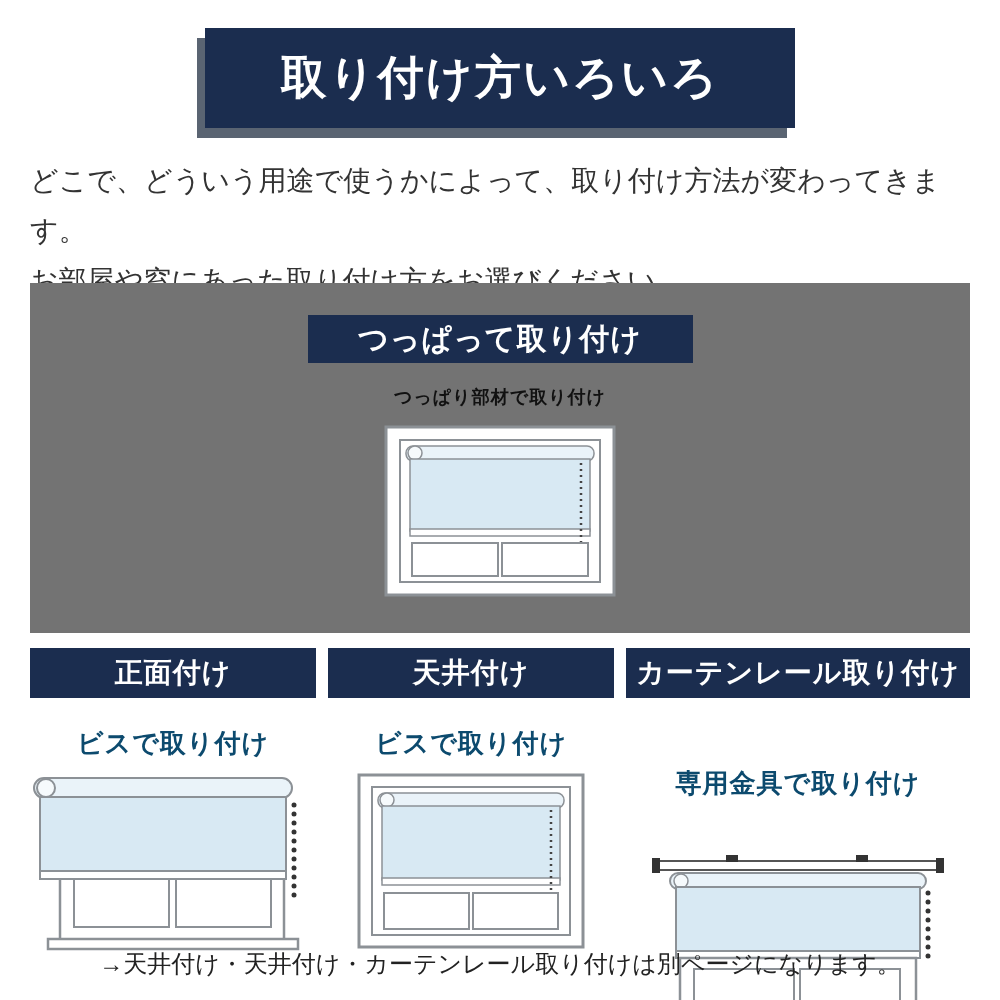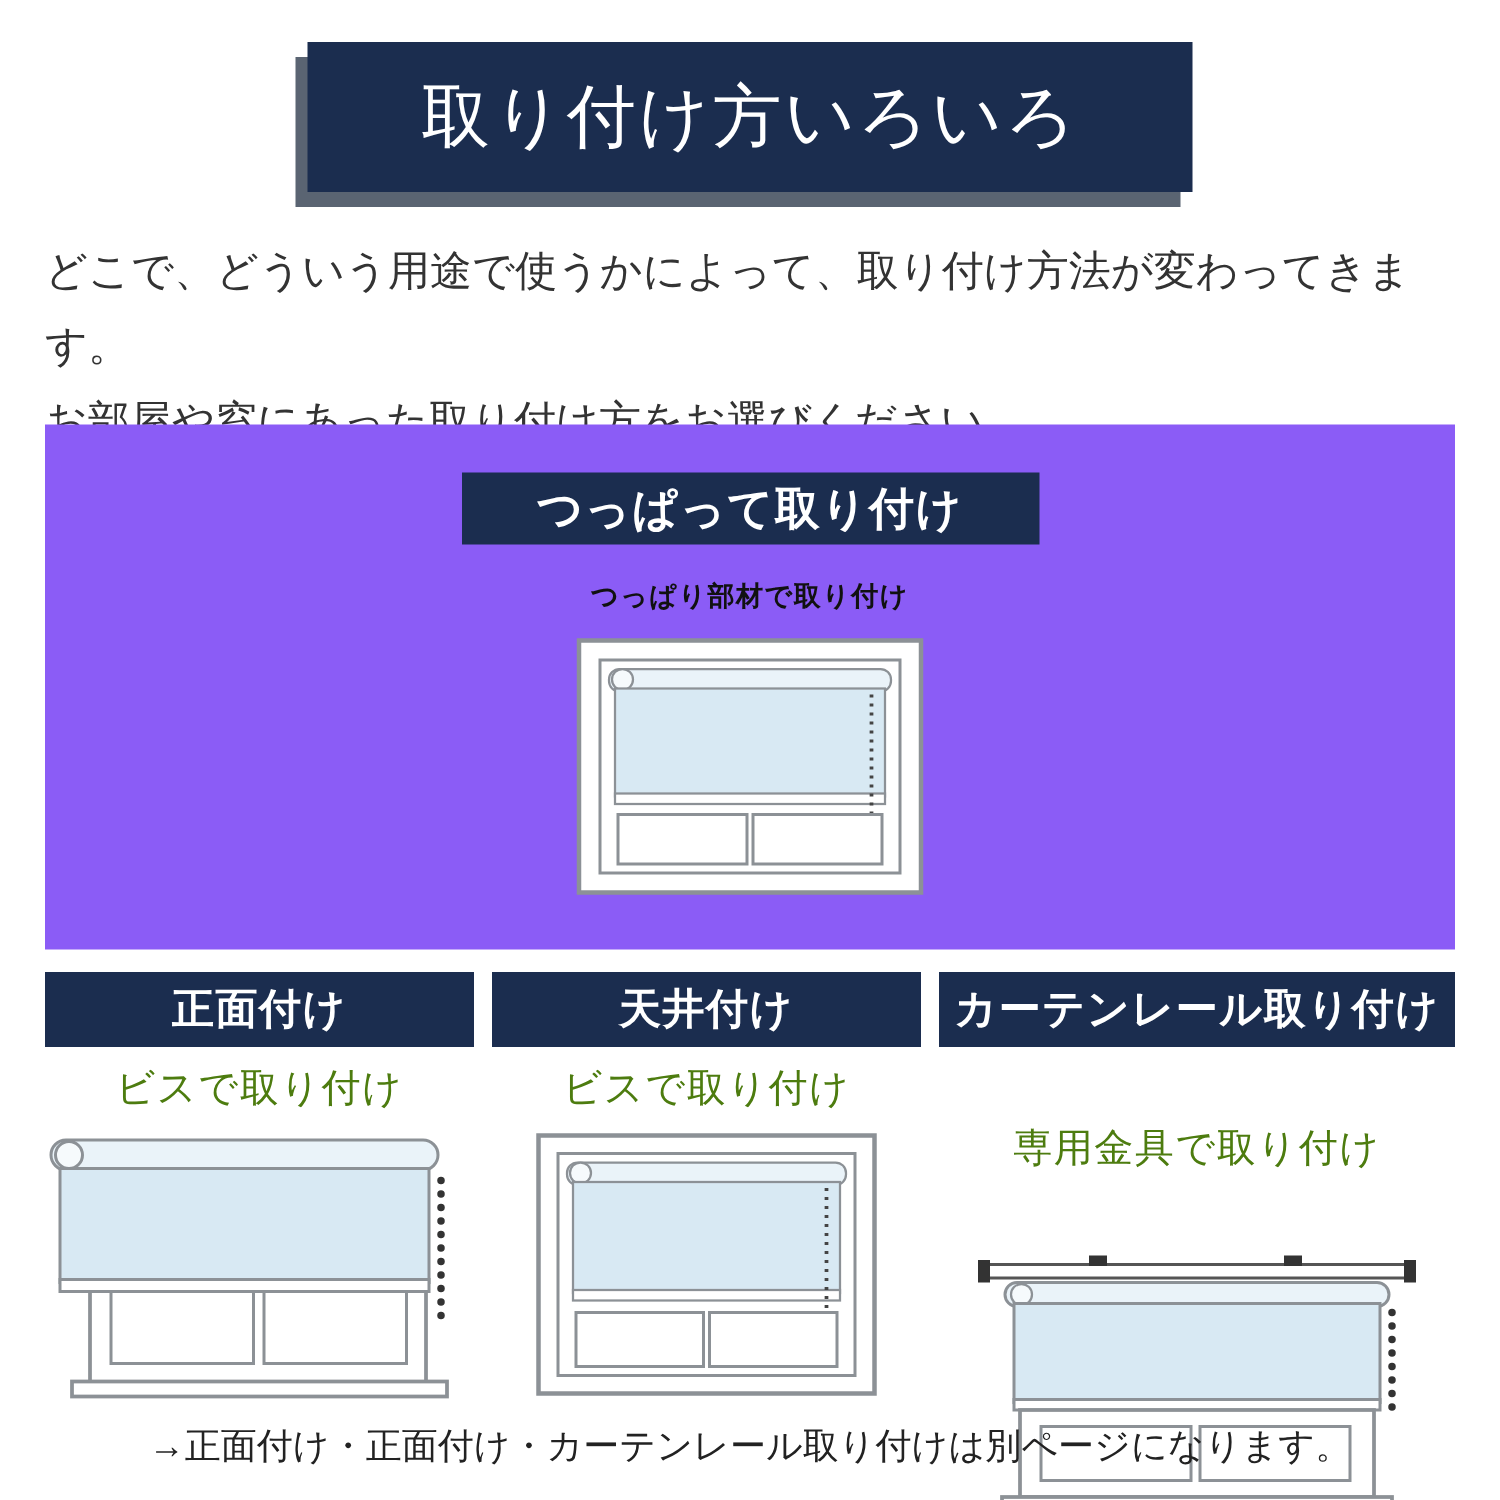--- a/index.html
+++ b/index.html
@@ -5,34 +5,34 @@
   * { margin:0; padding:0; box-sizing:border-box; }
   html,body { width:1000px; height:1000px; background:#ffffff;
     font-family:"Liberation Sans", sans-serif; color:#222; }
   .page { position:relative; width:1000px; height:1000px; overflow:hidden; background:#fff; }
 
   
   .title-banner {
     position:absolute; left:205px; top:28px; width:590px; height:100px;
     background:#1b2d4f; color:#ffffff;
     display:flex; align-items:center; justify-content:center;
-    font-size:46px; font-weight:normal; letter-spacing:2px;
+    font-size:46px; font-weight:bold; letter-spacing:2px;
     box-shadow:-8px 10px 0 #5a6472;
   }
 
   
   .intro {
     position:absolute; left:30px; top:156px; width:945px;
     font-size:28px; line-height:1.78; color:#333; font-weight:500;
   }
 
   
   .featured {
     position:absolute; left:30px; top:283px; width:940px; height:350px;
-    background:#8b5cf6;
+    background:#737373;
     display:flex; flex-direction:column; align-items:center;
   }
   .featured-header {
     margin-top:32px; width:385px; height:48px;
     background:#1b2d4f; color:#fff;
     display:flex; align-items:center; justify-content:center;
     font-size:30px; font-weight:bold; letter-spacing:1px;
   }
   .featured-subtitle {
     margin-top:22px; font-size:18px; font-weight:bold; color:#111; letter-spacing:1px;
@@ -47,21 +47,21 @@
   .method-col { display:flex; flex-direction:column; align-items:center; }
   .col-a { width:286px; }
   .col-b { width:286px; }
   .col-c { width:344px;gap:40px; }
   .method-header {
     width:100%; height:50px; background:#1b2d4f; color:#fff;
     display:flex; align-items:center; justify-content:center;
     font-size:28px; font-weight:bold; letter-spacing:1px; white-space:nowrap;
   }
   .method-subtitle {
-    margin-top:10px; font-size:26px; font-weight:normal; color:#4d7c0f; letter-spacing:1px;
+    margin-top:28px; font-size:26px; font-weight:bold; color:#0c4a6e; letter-spacing:1px;
   }
   .method-illustration { margin-top:12px; }
 
   
   .footer-note {
     position:absolute; left:0; top:948px; width:1000px;
     text-align:center; font-size:24px; color:#222; font-weight:500;
   }
 
   svg { display:block; }
@@ -194,15 +194,15 @@
           <rect x="46" y="116" width="100" height="36" fill="#ffffff" stroke="#8c9196" stroke-width="2"></rect>
           <rect x="152" y="116" width="100" height="36" fill="#ffffff" stroke="#8c9196" stroke-width="2"></rect>
 
           <rect x="20" y="163" width="260" height="9" fill="#ffffff" stroke="#8c9196" stroke-width="2.5"></rect>
         </svg>
       </div>
     </div>
 
   </div>
 
-  <div class="footer-note">→正面付け・正面付け・カーテンレール取り付けは別ページになります。</div>
+  <div class="footer-note">→天井付け・天井付け・カーテンレール取り付けは別ページになります。</div>
 
 </div>
 
 </body></html>

